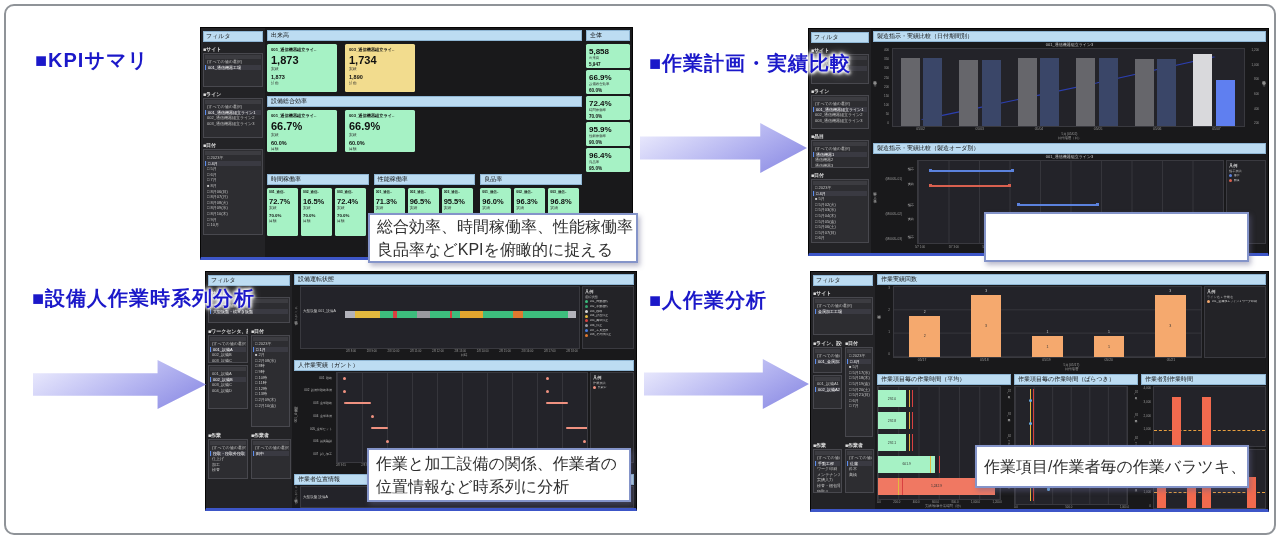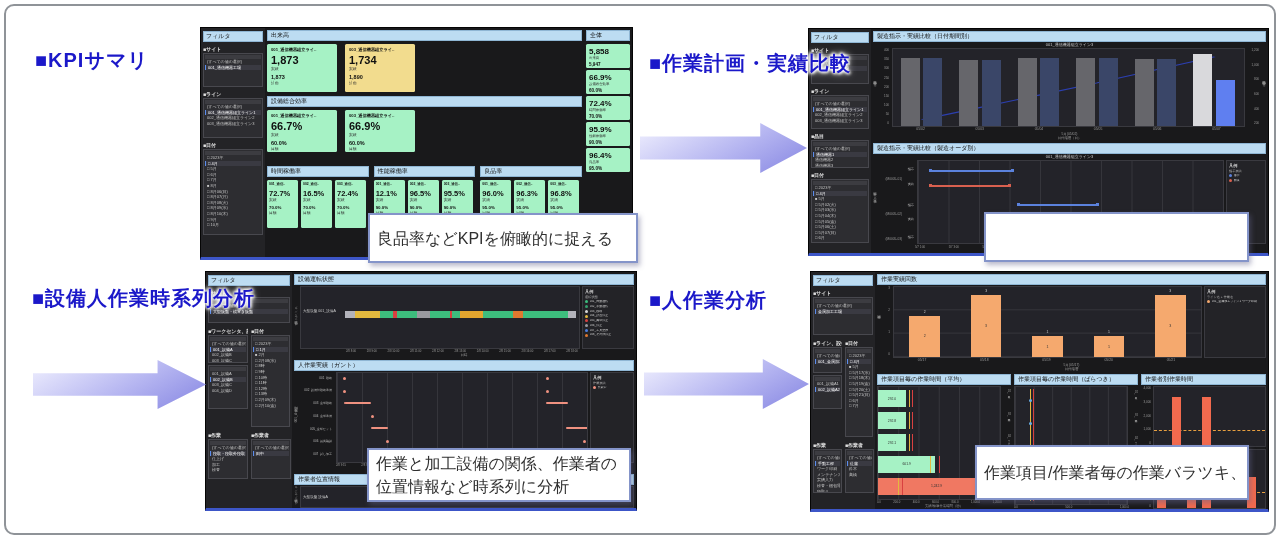--- a/index.html
+++ b/index.html
@@ -160,21 +160,21 @@
           <div class="kc-s">目標</div>
         </div>
         <div class="kcard green">
           <div class="kc-t">003_通信機器組立ライ..</div>
           <div class="kc-v">66.9%</div>
           <div class="kc-s">実績</div>
           <div class="kc-g">60.0%</div>
           <div class="kc-s">目標</div>
         </div>
       </div>
-    <div class="cols" style="gap:5px;margin-top:8px">
+    <div class="cols" style="gap:5px;margin-top:16px">
       <div class="col" style="width:103px">
         <div class="ph">時間稼働率</div>
         <div class="crow smrow" style="height:48px">
             <div class="kcard green sm">
               <div class="kc-t">001_通信..</div>
               <div class="kc-v">72.7%</div>
               <div class="kc-s">実績</div>
               <div class="kc-g">70.0%</div>
               <div class="kc-s">目標</div>
             </div>
@@ -192,21 +192,21 @@
               <div class="kc-g">70.0%</div>
               <div class="kc-s">目標</div>
             </div>
           </div>
       </div>
       <div class="col" style="width:103px">
         <div class="ph">性能稼働率</div>
         <div class="crow smrow" style="height:48px">
             <div class="kcard green sm">
               <div class="kc-t">001_通信..</div>
-              <div class="kc-v">12.1%</div>
+              <div class="kc-v">71.3%</div>
               <div class="kc-s">実績</div>
               <div class="kc-g">90.0%</div>
               <div class="kc-s">目標</div>
             </div>
             <div class="kcard green sm">
               <div class="kc-t">002_通信..</div>
               <div class="kc-v">96.5%</div>
               <div class="kc-s">実績</div>
               <div class="kc-g">90.0%</div>
               <div class="kc-s">目標</div>
@@ -850,23 +850,24 @@
 <div class="hd" style="left:35px;top:47px">■KPIサマリ</div>
 <div class="hd glow" style="left:649px;top:50px">■作業計画・実績比較</div>
 <div class="hd glow" style="left:32px;top:285px">■設備人作業時系列分析</div>
 <div class="hd" style="left:649px;top:287px">■人作業分析</div>
 
 <div class="arrow" style="left:640px;top:123px;width:167px;height:50px"></div>
 <div class="arrow" style="left:33px;top:360px;width:173px;height:49px"></div>
 <div class="arrow" style="left:644px;top:359px;width:165px;height:50px"></div>
 
 <div class="callout" style="left:368px;top:213px;width:270px;height:50px">
+  <div>総合効率、時間稼働率、性能稼働率</div>
   <div>良品率などKPIを俯瞰的に捉える</div>
 </div>
 <div class="callout" style="left:984px;top:212px;width:265px;height:50px">
 </div>
 <div class="callout" style="left:367px;top:448px;width:264px;height:54px">
   <div>作業と加工設備の関係、作業者の</div>
   <div>位置情報など時系列に分析</div>
 </div>
-<div class="callout" style="left:975px;top:445px;width:274px;height:55px">
+<div class="callout" style="left:975px;top:445px;width:274px;height:43px">
   <div>作業項目/作業者毎の作業バラツキ、</div>
 </div>
 
 </body></html>

